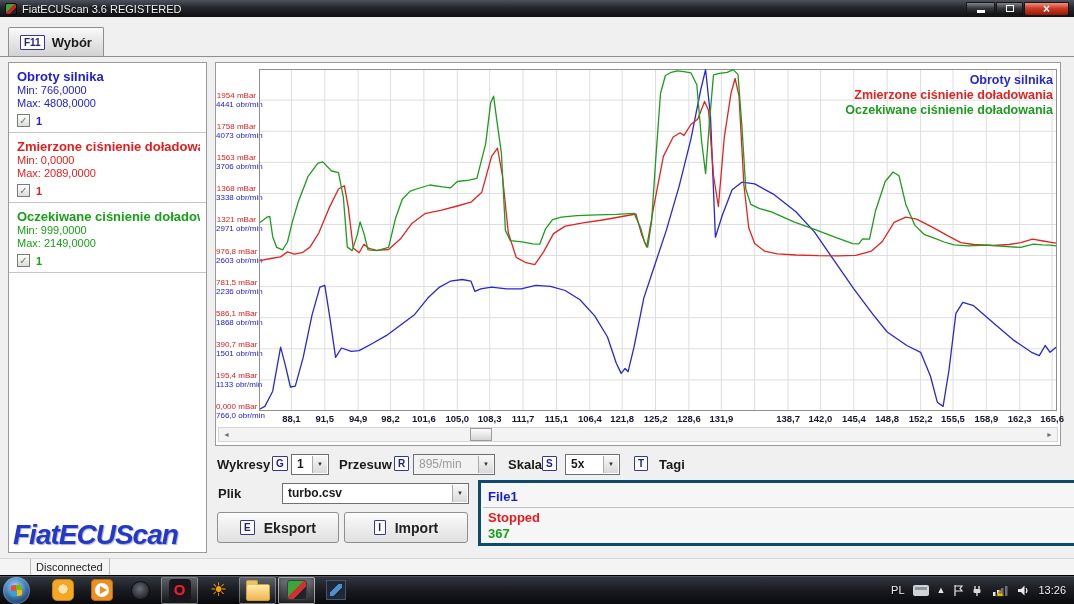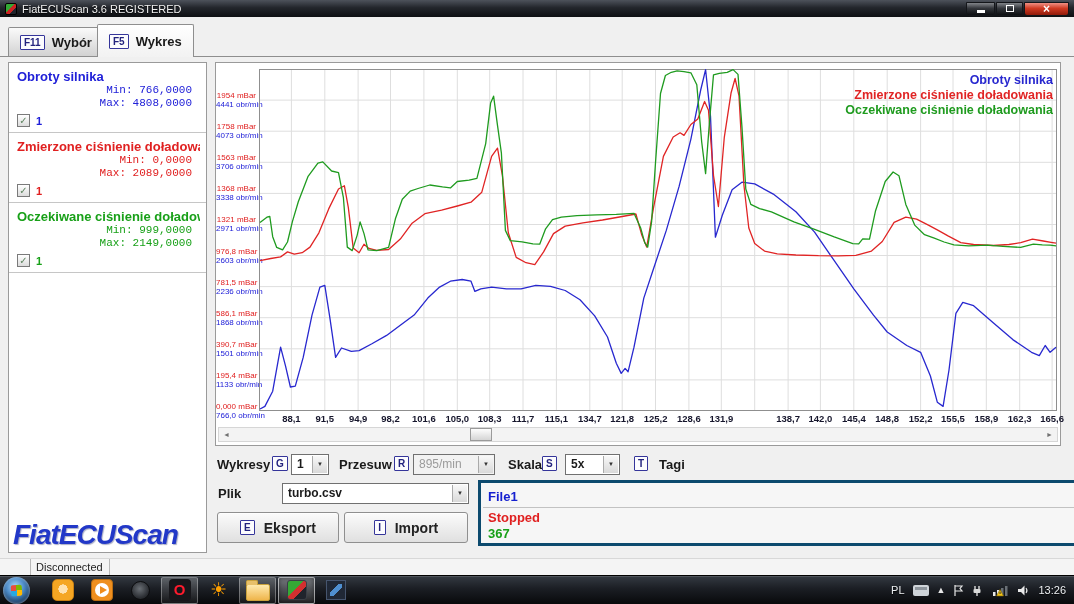--- a/index.html
+++ b/index.html
@@ -30,21 +30,21 @@
   .tab.inactive{left:8px;top:27px;height:29px;background:linear-gradient(#fafafa,#d2d2d2);border-bottom:none;}
   .tab.active{left:97px;top:24px;height:33px;background:linear-gradient(#ffffff,#f2f2f2);border-bottom:none;}
   .kb{display:inline-block;min-width:12px;padding:1px 3px;background:#fcfcfe;border:1px solid #35359a;
     color:#23237e;font-size:10px;font-weight:bold;text-align:center;border-radius:1px;line-height:11px;}
   .kb.gray{background:linear-gradient(#f2f2f2,#cfcfcf);border-color:#7a7a7a;color:#26262e;}
 
   
   .sidebar{position:absolute;left:8px;top:62px;width:199px;height:491px;background:#fff;border:1px solid #9a9a9a;}
   .signal{padding:6px 6px 5px 8px;border-bottom:1px solid #c6c6c6;}
   .signal-title{font-size:13px;font-weight:bold;}
-  .minmax{font-size:11px;text-align:right;padding-right:8px;line-height:13px;font-family:Liberation Mono, monospace;}
+  .minmax{font-size:11px;padding-right:8px;line-height:13px;}
   .chk-row{display:flex;align-items:center;gap:6px;margin-top:4px;}
   .checkbox{width:13px;height:13px;border:1px solid #7a7a7a;background:linear-gradient(#fff,#dcdcdc);
     font-size:10px;line-height:11px;text-align:center;color:#5e8460;font-weight:bold;}
   .chk-label{font-size:11px;font-weight:bold;}
   .logo{position:absolute;left:4px;bottom:1px;font-size:28px;font-weight:bold;font-style:italic;
     color:#2238c8;letter-spacing:-1px;text-shadow:1px 1px 1px rgba(10,20,90,.35);}
 
   
   .chartbox{position:absolute;left:215px;top:62px;width:846px;height:384px;background:#fff;border:1px solid #9a9a9a;}
   .plot{position:absolute;left:43px;top:6px;width:798px;height:342px;}
@@ -157,24 +157,20 @@
       <div class="win-btn close">
           <div class="g-close">×</div>
         </div>
     </div>
   </div>
 
   <div class="tab-underline"></div>
   <div class="tab inactive">
     <span class="kb">F11</span>
     <span>Wybór</span>
-  </div>
-  <div class="tab active">
-    <span class="kb">F5</span>
-    <span>Wykres</span>
   </div>
 
   <div class="sidebar">
     <div>
   <div class="signal">
     <div class="signal-title clip" style="color: rgb(32, 32, 216);">Obroty silnika</div>
     <div class="minmax sig-min" style="color: rgb(32, 32, 216);">Min: 766,0000</div>
     <div class="minmax sig-max" style="color: rgb(32, 32, 216);">Max: 4808,0000</div>
     <div class="chk-row">
       <div class="checkbox">✓</div>
@@ -302,21 +298,21 @@
     <div class="xrow">
         <div class="x-tick" style="left: 75.3911px;">88,1</div>
         <div class="x-tick" style="left: 108.764px;">91,5</div>
         <div class="x-tick" style="left: 142.137px;">94,9</div>
         <div class="x-tick" style="left: 174.528px;">98,2</div>
         <div class="x-tick" style="left: 207.9px;">101,6</div>
         <div class="x-tick" style="left: 241.273px;">105,0</div>
         <div class="x-tick" style="left: 273.664px;">108,3</div>
         <div class="x-tick" style="left: 307.037px;">111,7</div>
         <div class="x-tick" style="left: 340.41px;">115,1</div>
-        <div class="x-tick" style="left: 373.782px;">134,7</div>
+        <div class="x-tick" style="left: 373.782px;">106,4</div>
         <div class="x-tick" style="left: 406.173px;">121,8</div>
         <div class="x-tick" style="left: 439.546px;">125,2</div>
         <div class="x-tick" style="left: 472.919px;">128,6</div>
         <div class="x-tick" style="left: 505.31px;">131,9</div>
         <div class="x-tick" style="left: 538.683px; margin-top: 15px;">135,3</div>
         <div class="x-tick" style="left: 572.055px;">138,7</div>
         <div class="x-tick" style="left: 604.446px;">142,0</div>
         <div class="x-tick" style="left: 637.819px;">145,4</div>
         <div class="x-tick" style="left: 671.192px;">148,8</div>
         <div class="x-tick" style="left: 704.565px;">152,2</div>

